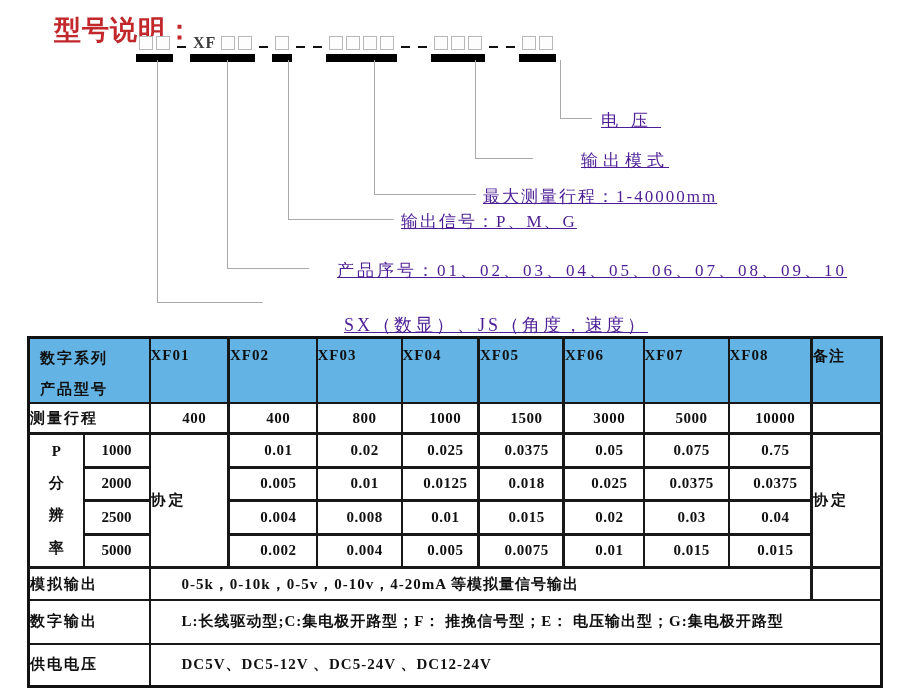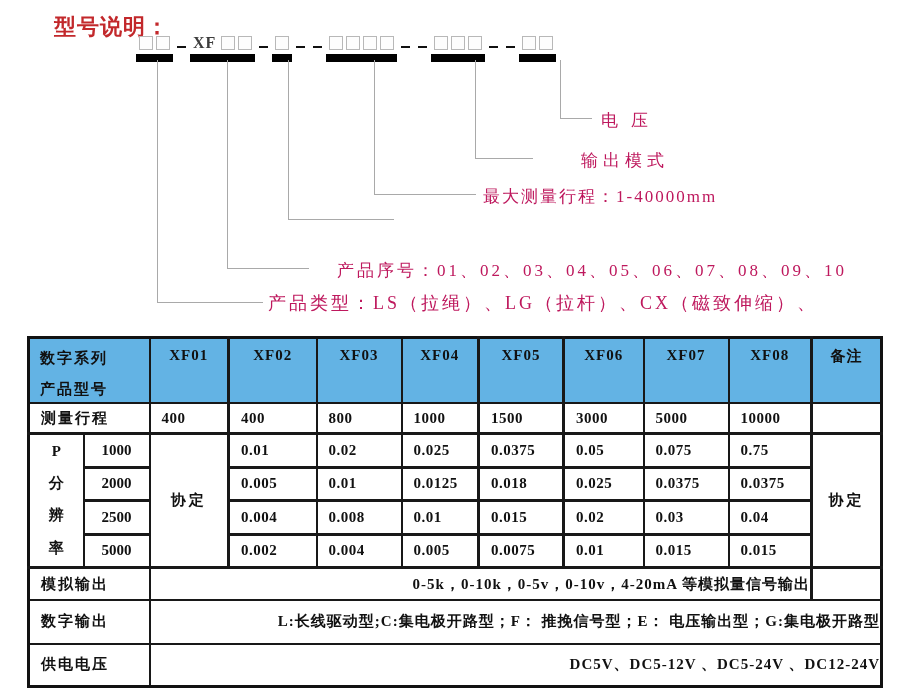--- a/index.html
+++ b/index.html
@@ -5,21 +5,21 @@
   * { margin:0; padding:0; box-sizing:border-box; }
   html,body { background:#e8e8e8; }
   #page {
     position:relative; width:909px; height:692px; background:#ffffff;
     overflow:hidden; font-family:"Liberation Serif","DejaVu Serif",serif; color:#1b1b1b;
   }
   
   .page-title {
     position:absolute; left:54px; top:12px;
     font-family:Liberation Mono, monospace;
-    font-size:22px; font-weight:bold; color:#c2282b; letter-spacing:1px;
+    font-size:27px; font-weight:bold; color:#c2282b; letter-spacing:1px;
   }
   
   .fmt-line {
     position:absolute; left:136px; top:36px;
     display:flex; align-items:center;
   }
   .fmt-group {
     display:flex; align-items:center; gap:3px;
     padding:0 3px 4px 3px; border-bottom:8px solid #000000;
   }
@@ -30,51 +30,51 @@
     font-size:16px; font-weight:bold; color:#3c3c3c; letter-spacing:1px;
     line-height:14px; padding-right:2px;
   }
   .fmt-dash { width:9px; height:2.5px; background:#111; margin:0 4px 4px 4px; }
   
   .vline, .hline { position:absolute; background:#a9a9a9; }
   .vline { width:1px; }
   .hline { height:1px; }
   
   .callout {
-    position:absolute; font-size:17px; color:#be185d; white-space:nowrap;
+    position:absolute; font-size:17px; color:#4c1d95; white-space:nowrap;text-decoration:underline;
   }
   .cl-voltage   { letter-spacing:13px; }
   .cl-mode      { letter-spacing:5px;margin-left:41px; }
   .cl-travel    { letter-spacing:2px; }
   .cl-signal    { letter-spacing:2px; }
   .cl-serial    { letter-spacing:3px;margin-left:21px; }
   .cl-type      { letter-spacing:3px; font-size:18px; }
   
   .spec-table {
     position:absolute; left:27px; top:336px; width:853px; height:352px;
     border-collapse:collapse; table-layout:fixed;
     font-weight:bold; font-size:15px; color:#111;
   }
   .spec-table td { border:2px solid #181818; padding:0; vertical-align:middle; }
   .spec-table { border:3px solid #121212; }
   td.bl3 { border-left-width:3px; }
   tr.res td { border-top-width:3px; }
   tr.analog td { border-top-width:3px; }
   td.hdr { background:#63b3e4; vertical-align:top; }
   .hdr-label { padding:7px 0 0 10px; letter-spacing:2px; line-height:24px; }
-  td.hdr-model, td.hdr-remark { text-align:center; padding-top:8px; letter-spacing:1px; }
-  td.rowlab { padding-left:11px; letter-spacing:2px;font-family:Liberation Serif, serif; }
-  td.val { text-align:left; padding-left:11px; letter-spacing:0.5px; }
+  td.hdr-model, td.hdr-remark { text-align:left; padding-top:8px; letter-spacing:1px; }
+  td.rowlab { letter-spacing:2px;font-family:Liberation Serif, serif; }
+  td.val { text-align:center; padding-left:11px; letter-spacing:0.5px; }
   td.freq { text-align:center; }
-  td.agree { text-align:center; letter-spacing:3px; }
+  td.agree { text-align:left; letter-spacing:3px; }
   td.sidechars > div {
     display:flex; flex-direction:column; justify-content:space-around;
     align-items:center; height:128px; font-size:15px;
   }
-  td.content { padding-left:23px; letter-spacing:1px;text-align:right; }
+  td.content { padding-left:31px; letter-spacing:1px; }
 </style>
 </head>
 <body>
 
 <div id="page">
 
   <div class="page-title">型号说明：</div>
 
   <div class="fmt-line">
       <div class="fmt-group">
@@ -123,22 +123,23 @@
   <div class="vline" style="left:374px;top:60px;height:134px"></div>
   <div class="hline" style="left:374px;top:194px;width:102px"></div>
   <div class="vline" style="left:475px;top:60px;height:98px"></div>
   <div class="hline" style="left:475px;top:158px;width:58px"></div>
   <div class="vline" style="left:560px;top:60px;height:58px"></div>
   <div class="hline" style="left:560px;top:118px;width:32px"></div>
 
   <div class="callout cl-voltage" style="left:601px;top:109px">电压</div>
   <div class="callout cl-mode" style="left:540px;top:149px">输出模式</div>
   <div class="callout cl-travel" style="left:483px;top:185px">最大测量行程：1-40000mm</div>
+  <div class="callout cl-signal" style="left:401px;top:210px">输出信号：P、M、G</div>
   <div class="callout cl-serial" style="left:316px;top:259px">产品序号：01、02、03、04、05、06、07、08、09、10</div>
-  <div class="callout cl-type" style="left:268px;top:291px">产品类型：LS（拉绳）、LG（拉杆）、CX（磁致伸缩）、</div>
+  <div class="callout cl-type" style="left:344px;top:313px">SX（数显）、JS（角度，速度）</div>
 
   <table class="spec-table">
     <colgroup>
       <col style="width:55px">
         <col style="width:66px">
         <col style="width:79px">
       <col style="width:88px">
         <col style="width:85px">
         <col style="width:77px">
       <col style="width:85px">

